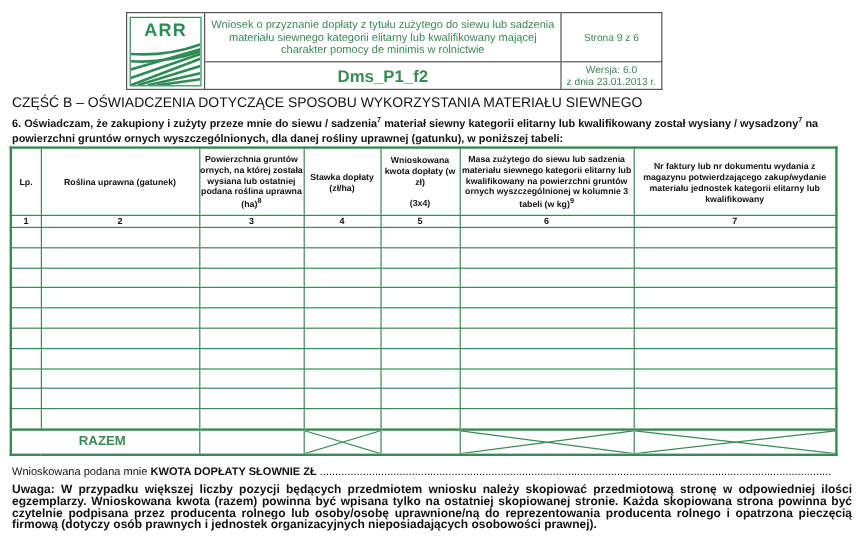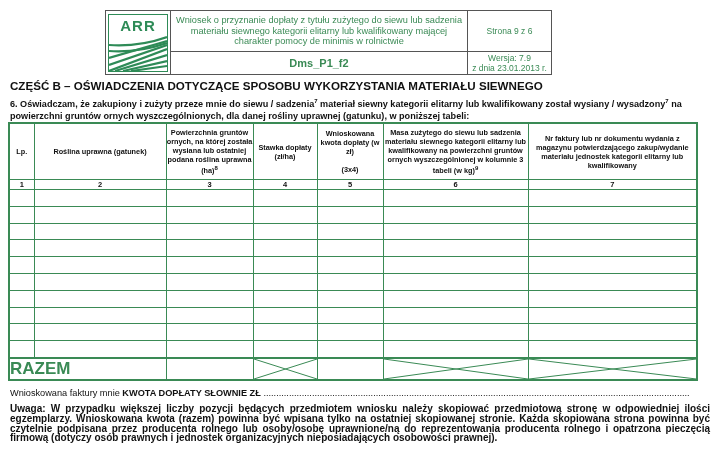--- a/index.html
+++ b/index.html
@@ -3,32 +3,32 @@
 <meta charset="utf-8">
 <style>
   html,body{margin:0;padding:0;background:#fff;}
   body{width:720px;height:450px;position:relative;overflow:hidden;font-family:"Liberation Sans",sans-serif;color:#111;}
   table.head{position:absolute;left:105px;top:10px;border-collapse:collapse;width:447px;height:62px;border-radius:26px;}
   table.head td{border:1px solid #555;padding:0;}
   .logo{width:64px;}
   .logo-inner{width:58px;height:56px;margin:2px auto;border:1.5px solid #2e8b57;position:relative;overflow:hidden;}
   .logo-text{position:absolute;top:2px;left:0;right:0;text-align:center;color:#2e8b57;font-weight:bold;font-size:15px;letter-spacing:1px;}
   .title{color:#3a8a55;font-weight:normal;font-size:9.2px;text-align:center;line-height:10.5px;height:40px;}
-  .code{color:#3a8a55;font-weight:bold;font-size:11px;text-align:center;height:22px;}
+  .code{color:#3a8a55;font-weight:bold;font-size:14px;text-align:center;height:22px;}
   .meta{color:#3a8a55;font-size:8.5px;text-align:center;width:83px;line-height:10px;}
-  .part{position:absolute;left:10px;top:79px;font-weight:bold;font-size:11.6px;white-space:nowrap;}
+  .part{position:absolute;left:10px;top:79px;font-weight:normal;font-size:11.6px;white-space:nowrap;}
   .decl{position:absolute;left:10px;top:96px;width:700px;font-weight:bold;font-size:9.1px;line-height:11.5px;}
   .decl sup,.th sup{font-size:6px;}
   table.main{position:absolute;left:8px;top:122px;border-collapse:collapse;width:690px;border:2px solid #3a8a55;}
   table.main td{border:1px solid #3a8a55;padding:0;}
   table.main td.th{font-weight:bold;font-size:7.3px;text-align:center;line-height:9px;height:55px;vertical-align:middle;}
   table.main td.num{font-weight:bold;font-size:7.5px;text-align:center;height:9px;}
   table.main td.cell{height:15.8px;}
   tr.razem td{border-top:2.5px solid #3a8a55;height:19px;}
-  .razem-lbl{color:#3a8a55;font-weight:bold;font-size:17px;text-align:left;padding-right:5px!important;}
+  .razem-lbl{color:#3a8a55;font-weight:bold;font-size:11px;text-align:center;padding-right:5px!important;}
   .xcell{position:relative;}
   .xcell svg{position:absolute;left:0;top:0;width:100%;height:100%;}
   .kwota{position:absolute;left:10px;top:388px;font-size:9.2px;white-space:nowrap;}
   .kwota b{font-weight:bold;}
   .uwaga{position:absolute;left:10px;top:404px;width:700px;font-weight:bold;font-size:10px;line-height:9.8px;text-align:justify;}
 </style>
 </head>
 <body>
 
 <table class="head">
@@ -50,21 +50,21 @@
           </g>
         </svg>
       </div>
     </td>
     <td class="title">Wniosek o przyznanie dopłaty z tytułu zużytego do siewu lub sadzenia materiału siewnego kategorii elitarny lub kwalifikowany mającej charakter pomocy de minimis w rolnictwie</td>
     <td class="meta">Strona 9 z 6</td>
   </tr>
   <tr>
     <td class="code">Dms_P1_f2</td>
     <td class="meta">
-      <div>Wersja: 7.9</div>
+      <div>Wersja: 6.0</div>
       <div>z dnia 23.01.2013 r.</div>
     </td>
   </tr>
 </tbody>
   </table>
 
 <div class="part">CZĘŚĆ B – OŚWIADCZENIA DOTYCZĄCE SPOSOBU WYKORZYSTANIA MATERIAŁU SIEWNEGO</div>
 <div class="decl"><span>6. Oświadczam, że zakupiony i zużyty przeze mnie do siewu / sadzenia</span><sup>7</sup><span> materiał siewny kategorii elitarny lub kwalifikowany został wysiany / wysadzony</span><sup>7</sup><span> na powierzchni gruntów ornych wyszczególnionych, dla danej rośliny uprawnej (gatunku), w poniższej tabeli:</span></div>
 
 <table class="main">
@@ -206,14 +206,14 @@
         </td>
     <td class="xcell">
           <svg preserveAspectRatio="none" viewBox="0 0 100 100">
             <path d="M0 0L100 100M100 0L0 100" stroke="#3a8a55" stroke-width="1" vector-effect="non-scaling-stroke"></path>
           </svg>
         </td>
   </tr>
 </tbody>
   </table>
 
-<div class="kwota"><span>Wnioskowana faktury mnie </span><b>KWOTA DOPŁATY SŁOWNIE ZŁ</b><span> .......................................................................................................................................................................</span></div>
+<div class="kwota"><span>Wnioskowana podana mnie </span><b>KWOTA DOPŁATY SŁOWNIE ZŁ</b><span> .......................................................................................................................................................................</span></div>
 <div class="uwaga">Uwaga: W przypadku większej liczby pozycji będących przedmiotem wniosku należy skopiować przedmiotową stronę w odpowiedniej ilości egzemplarzy. Wnioskowana kwota (razem) powinna być wpisana tylko na ostatniej skopiowanej stronie. Każda skopiowana strona powinna być czytelnie podpisana przez producenta rolnego lub osoby/osobę uprawnione/ną do reprezentowania producenta rolnego i opatrzona pieczęcią firmową (dotyczy osób prawnych i jednostek organizacyjnych nieposiadających osobowości prawnej).</div>
 
 </body></html>

